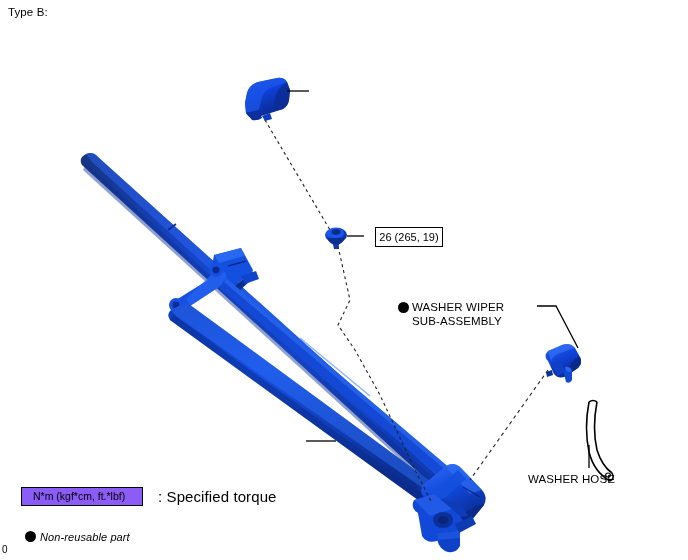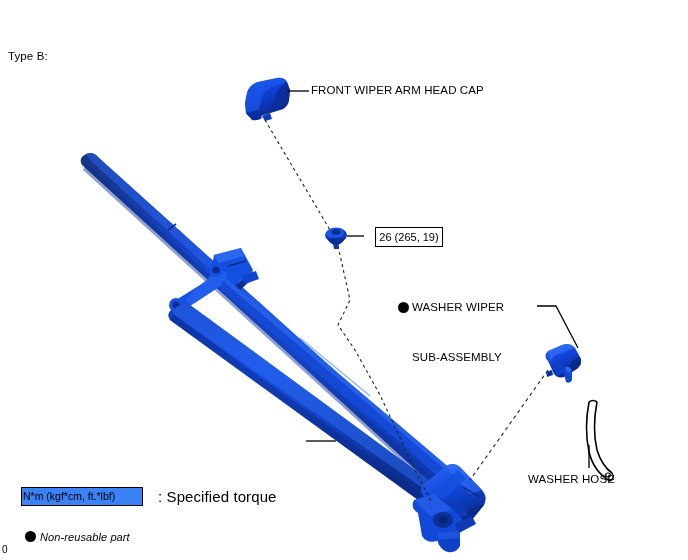--- a/index.html
+++ b/index.html
@@ -23,34 +23,32 @@
     font-size: 11.5px;
     line-height: 14px;
     color: #000;
     white-space: nowrap;
     letter-spacing: 0.1px;
   }
   #type-label {
     left: 8px;
     top: 5px;
     font-size: 11.5px;
-    margin-top: 44px;
   }
   #head-cap-label {
     left: 311px;
     top: 83px;
   }
   #nozzle-label {
     left: 412px;
     top: 300px;
   }
   #nozzle-label2 {
     left: 412px;
     top: 314px;
-    margin-top: 36px;
   }
   #arm-label {
     left: 29px;
     top: 434px;
   }
   #hose-label {
     left: 528px;
     top: 472px;
   }
   #torque-box {
@@ -67,25 +65,25 @@
     text-align: center;
     color: #000;
   }
   #legend-box {
     position: absolute;
     left: 21px;
     top: 487px;
     width: 122px;
     height: 19px;
     border: 1.2px solid #000;
-    background: #3b82f6;
+    background: #8b5cf6;
     box-sizing: border-box;
     font-size: 10.5px;
     line-height: 17px;
-    padding-left: 1px;
+    padding-left: 11px;
     color: #000;
   }
   #legend-torque-text {
     left: 158px;
     top: 490px;
     font-size: 15px;
   }
   #legend-nonreuse-text {
     left: 40px;
     top: 530px;
@@ -263,21 +261,20 @@
       <path d="M537 306 L556 306 L578 348"></path>
 
       <path d="M306 441 L336 441"></path>
 
       <path d="M589 445 L589 468"></path>
     </g>
   </svg>
 
   <div class="lbl" id="type-label">Type B:</div>
 
-  <div class="lbl" id="head-cap-label">FRONT WIPER ARM HEAD CAP</div>
 
   <div class="bullet" id="nozzle-bullet"></div>
   <div class="lbl" id="nozzle-label">WASHER WIPER</div>
   <div class="lbl" id="nozzle-label2">SUB-ASSEMBLY</div>
 
 
   <div class="lbl" id="hose-label">WASHER HOSE</div>
 
   <div id="torque-box">26 (265, 19)</div>
 

